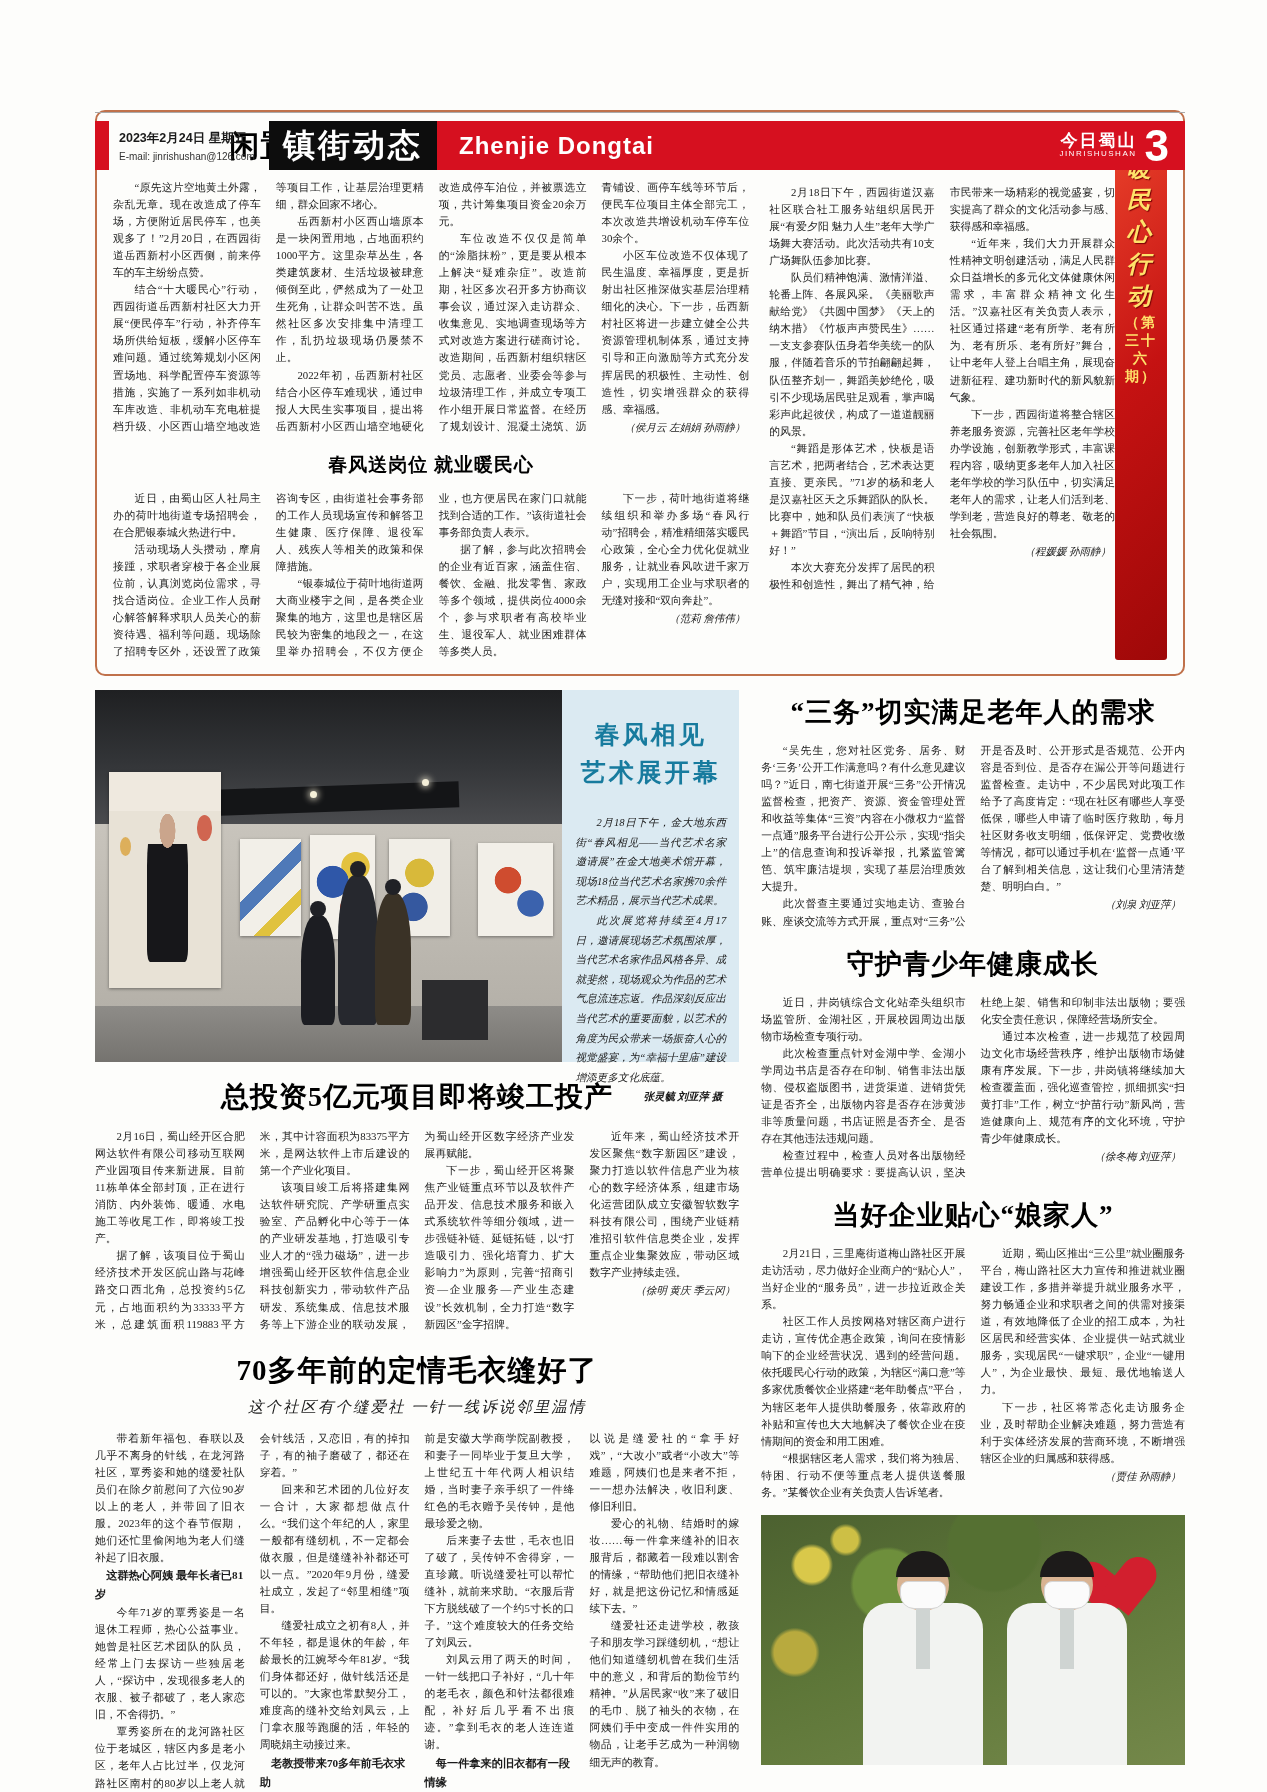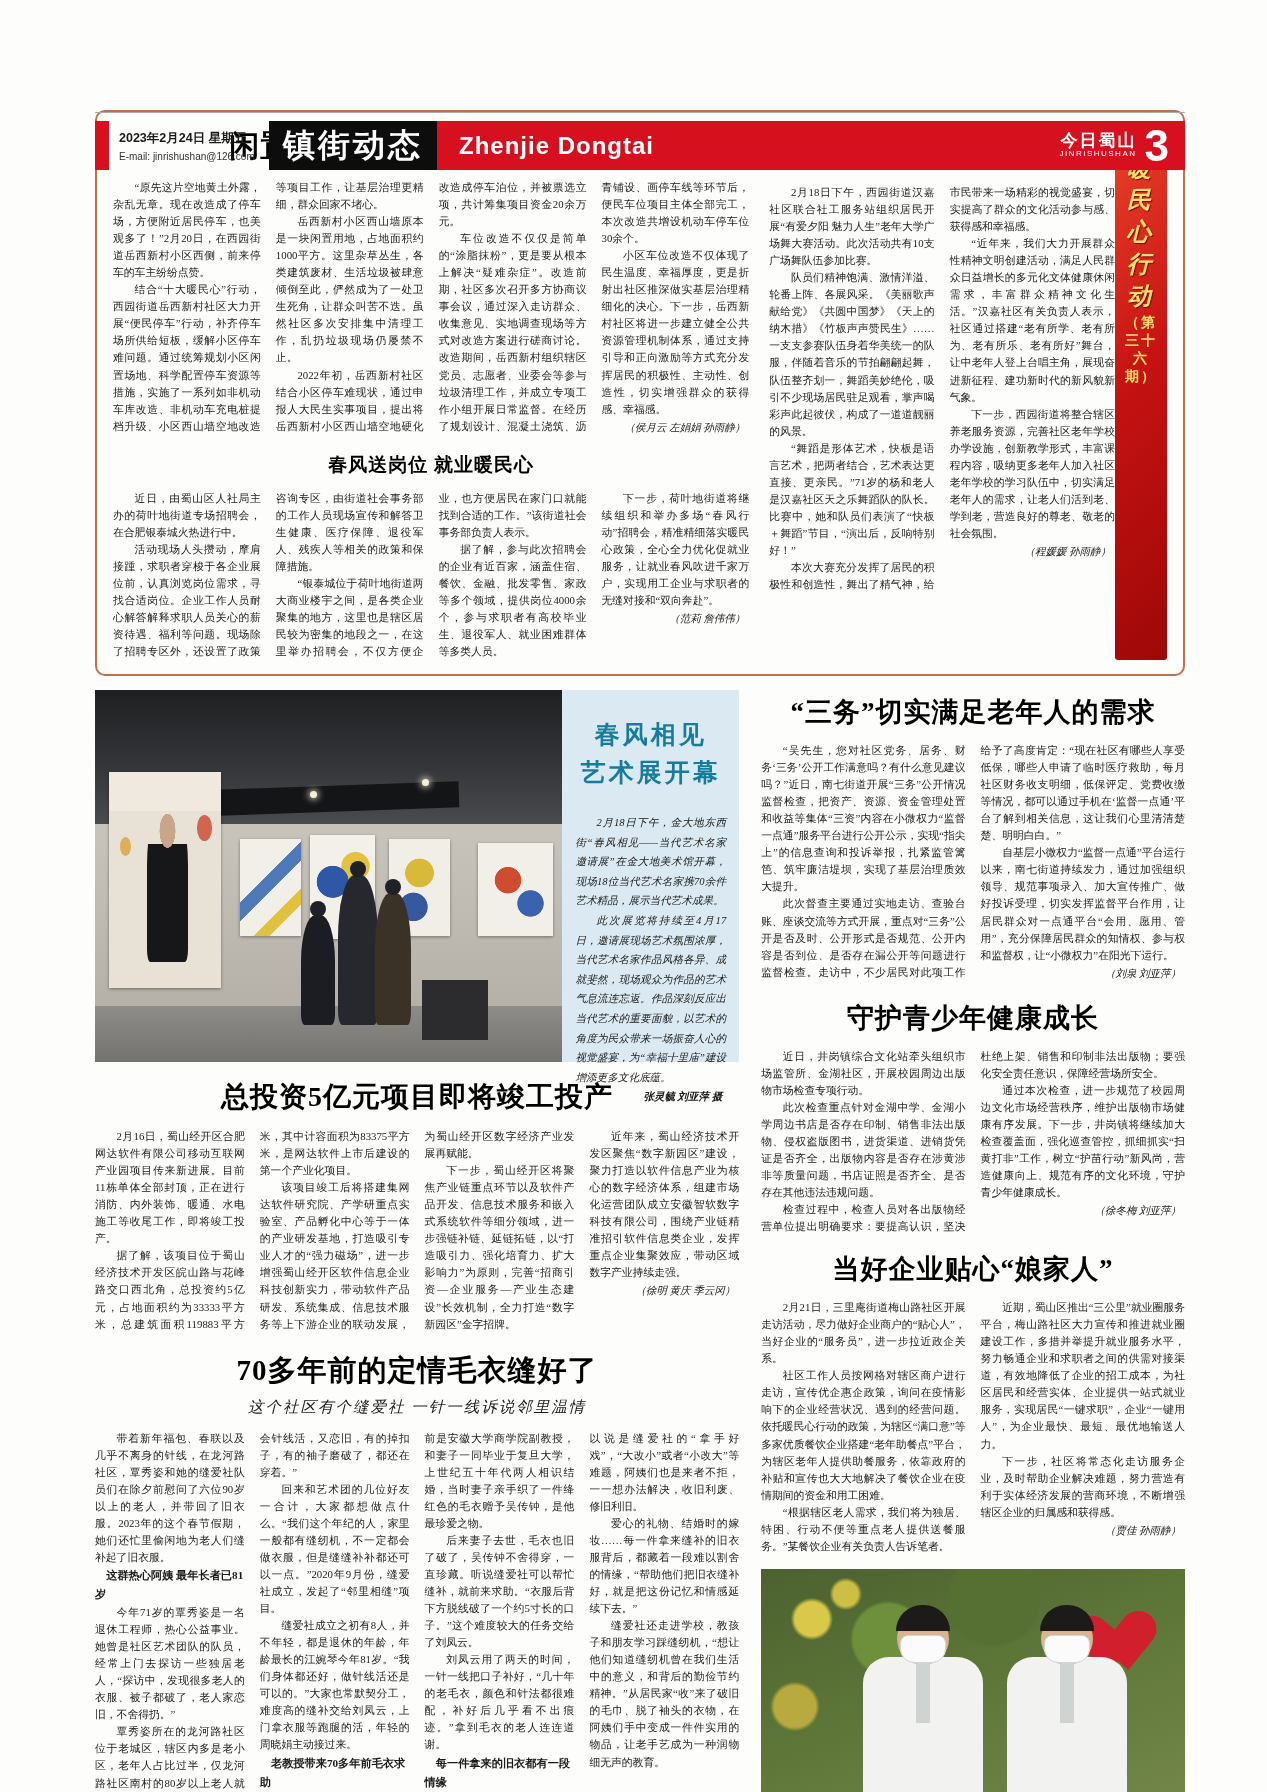--- a/index.html
+++ b/index.html
@@ -267,21 +267,20 @@
           </div>
       </article>
     </div>
 
     <div class="mid-right">
       <article class="art art-sanwu">
         <h1 class="h-main">“三务”切实满足老年人的需求</h1>
         <div class="cols cols-2">
             <p class="para">“吴先生，您对社区党务、居务、财务‘三务’公开工作满意吗？有什么意见建议吗？”近日，南七街道开展“三务”公开情况监督检查，把资产、资源、资金管理处置和收益等集体“三资”内容在小微权力“监督一点通”服务平台进行公开公示，实现“指尖上”的信息查询和投诉举报，扎紧监管篱笆、筑牢廉洁堤坝，实现了基层治理质效大提升。</p>
             <p class="para">此次督查主要通过实地走访、查验台账、座谈交流等方式开展，重点对“三务”公开是否及时、公开形式是否规范、公开内容是否到位、是否存在漏公开等问题进行监督检查。走访中，不少居民对此项工作给予了高度肯定：“现在社区有哪些人享受低保，哪些人申请了临时医疗救助，每月社区财务收支明细，低保评定、党费收缴等情况，都可以通过手机在‘监督一点通’平台了解到相关信息，这让我们心里清清楚楚、明明白白。”</p>
-            <p class="para">自基层小微权力“监督一点通”平台运行以来，南七街道持续发力，通过加强组织领导、规范事项录入、加大宣传推广、做好投诉受理，切实发挥监督平台作用，让居民群众对一点通平台“会用、愿用、管用”，充分保障居民群众的知情权、参与权和监督权，让“小微权力”在阳光下运行。</p>
             <p class="byline">（刘泉 刘亚萍）</p>
           </div>
       </article>
 
       <article class="art art-youth">
         <h1 class="h-main">守护青少年健康成长</h1>
         <div class="cols cols-2">
             <p class="para">近日，井岗镇综合文化站牵头组织市场监管所、金湖社区，开展校园周边出版物市场检查专项行动。</p>
             <p class="para">此次检查重点针对金湖中学、金湖小学周边书店是否存在印制、销售非法出版物、侵权盗版图书，进货渠道、进销货凭证是否齐全，出版物内容是否存在涉黄涉非等质量问题，书店证照是否齐全、是否存在其他违法违规问题。</p>
             <p class="para">检查过程中，检查人员对各出版物经营单位提出明确要求：要提高认识，坚决杜绝上架、销售和印制非法出版物；要强化安全责任意识，保障经营场所安全。</p>

